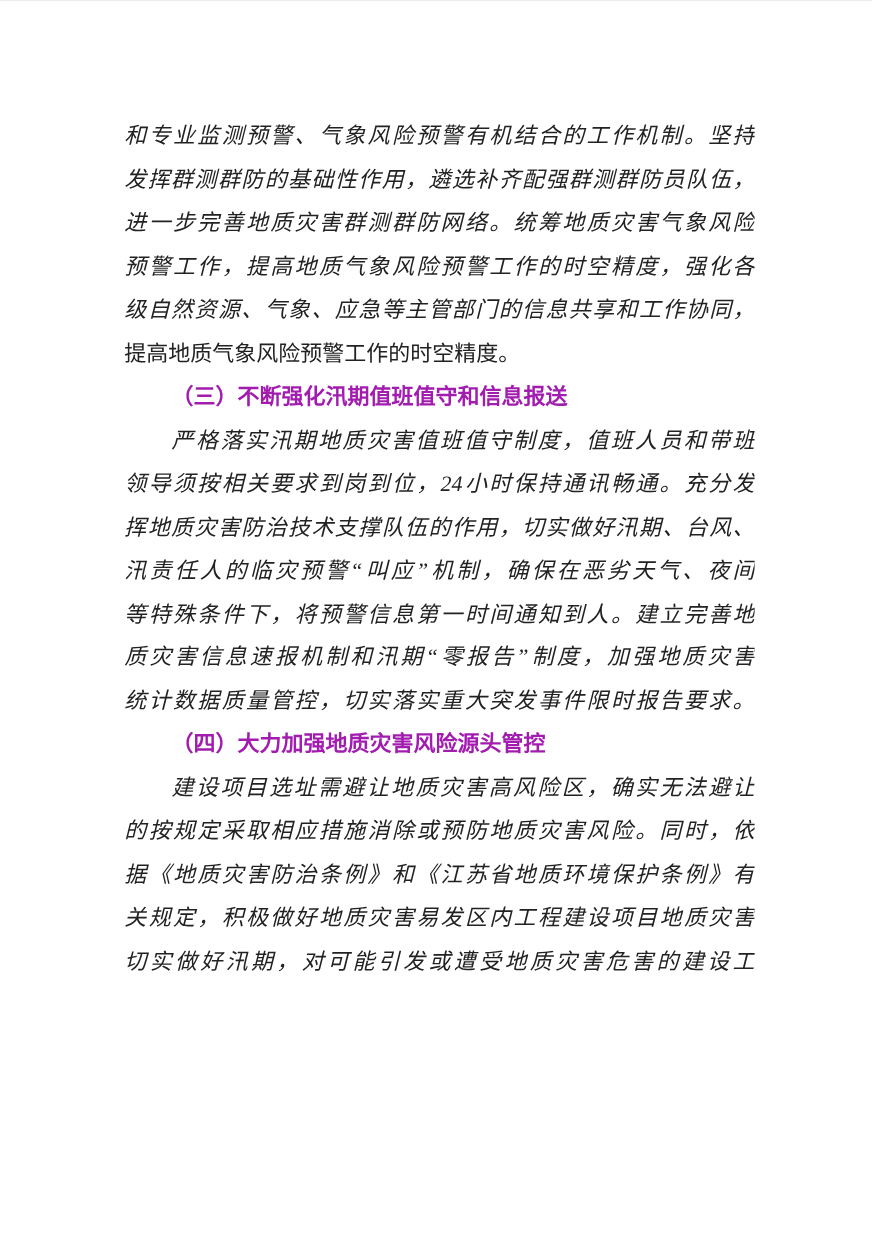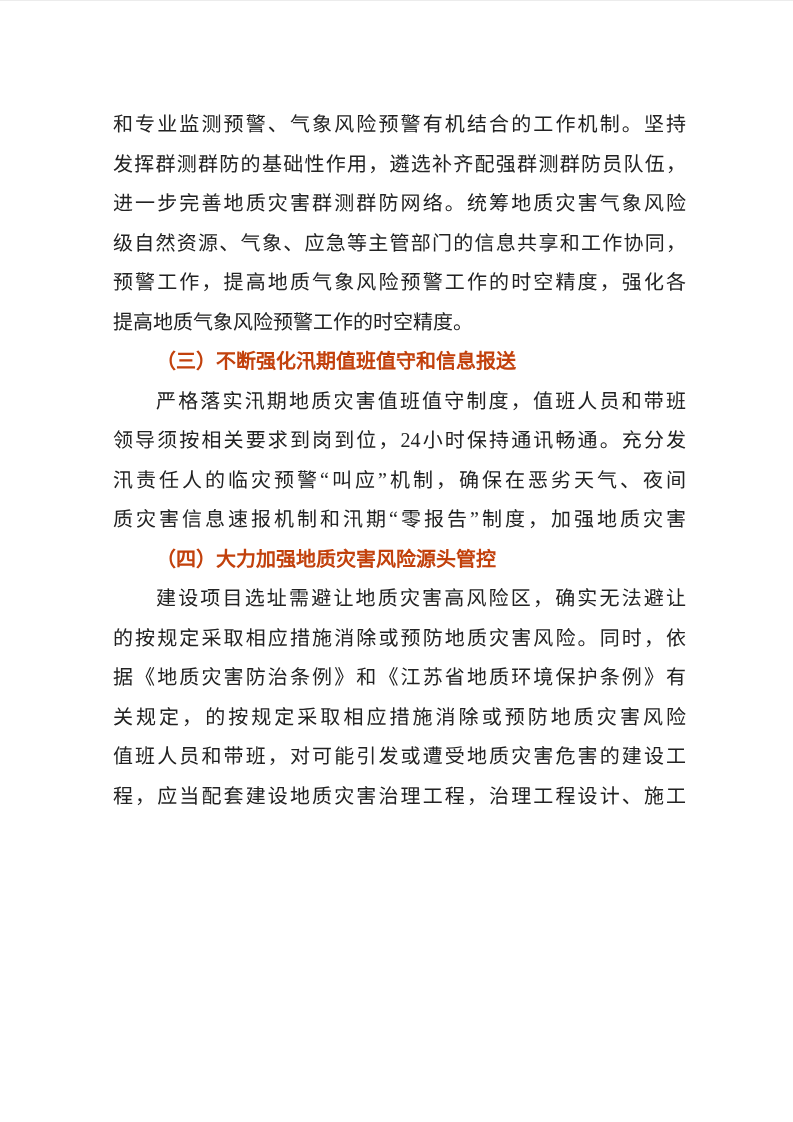--- a/index.html
+++ b/index.html
@@ -26,46 +26,49 @@
     height: 39.5px;
     line-height: 39.5px;
     font-size: 20px;
     color: #222222;
     white-space: normal;
     overflow: hidden;
   }
   .line.justify {
     text-align: justify;
     text-align-last: justify;
+    font-style: italic;
   }
   .line.indent {
     padding-left: 43px;
   }
   .line.heading {
     font-weight: bold;
-    color: #c2410c;
+    color: #a21caf;
   }
 </style>
 </head>
 <body>
 
 <div class="page">
   <div class="text-block" id="text-block">
       <div class="line justify">和专业监测预警、气象风险预警有机结合的工作机制。坚持</div>
       <div class="line justify">发挥群测群防的基础性作用，遴选补齐配强群测群防员队伍，</div>
       <div class="line justify">进一步完善地质灾害群测群防网络。统筹地质灾害气象风险</div>
+      <div class="line justify">预警工作，提高地质气象风险预警工作的时空精度，强化各</div>
       <div class="line justify">级自然资源、气象、应急等主管部门的信息共享和工作协同，</div>
-      <div class="line justify">预警工作，提高地质气象风险预警工作的时空精度，强化各</div>
       <div class="line">提高地质气象风险预警工作的时空精度。</div>
       <div class="line indent heading">（三）不断强化汛期值班值守和信息报送</div>
       <div class="line justify indent">严格落实汛期地质灾害值班值守制度，值班人员和带班</div>
       <div class="line justify">领导须按相关要求到岗到位，24小时保持通讯畅通。充分发</div>
+      <div class="line justify">挥地质灾害防治技术支撑队伍的作用，切实做好汛期、台风、</div>
       <div class="line justify">汛责任人的临灾预警“叫应”机制，确保在恶劣天气、夜间</div>
+      <div class="line justify">等特殊条件下，将预警信息第一时间通知到人。建立完善地</div>
       <div class="line justify">质灾害信息速报机制和汛期“零报告”制度，加强地质灾害</div>
+      <div class="line justify">统计数据质量管控，切实落实重大突发事件限时报告要求。</div>
       <div class="line indent heading">（四）大力加强地质灾害风险源头管控</div>
       <div class="line justify indent">建设项目选址需避让地质灾害高风险区，确实无法避让</div>
       <div class="line justify">的按规定采取相应措施消除或预防地质灾害风险。同时，依</div>
       <div class="line justify">据《地质灾害防治条例》和《江苏省地质环境保护条例》有</div>
-      <div class="line justify">关规定，的按规定采取相应措施消除或预防地质灾害风险</div>
-      <div class="line justify">值班人员和带班，对可能引发或遭受地质灾害危害的建设工</div>
-      <div class="line justify">程，应当配套建设地质灾害治理工程，治理工程设计、施工</div>
+      <div class="line justify">关规定，积极做好地质灾害易发区内工程建设项目地质灾害</div>
+      <div class="line justify">切实做好汛期，对可能引发或遭受地质灾害危害的建设工</div>
     </div>
 </div>
 
 </body></html>

